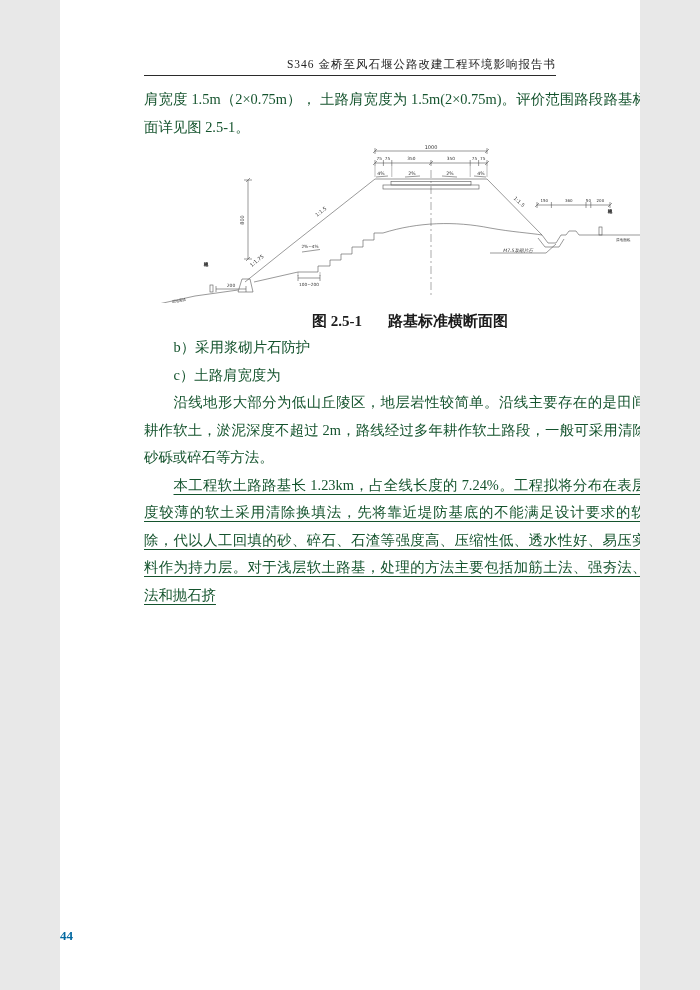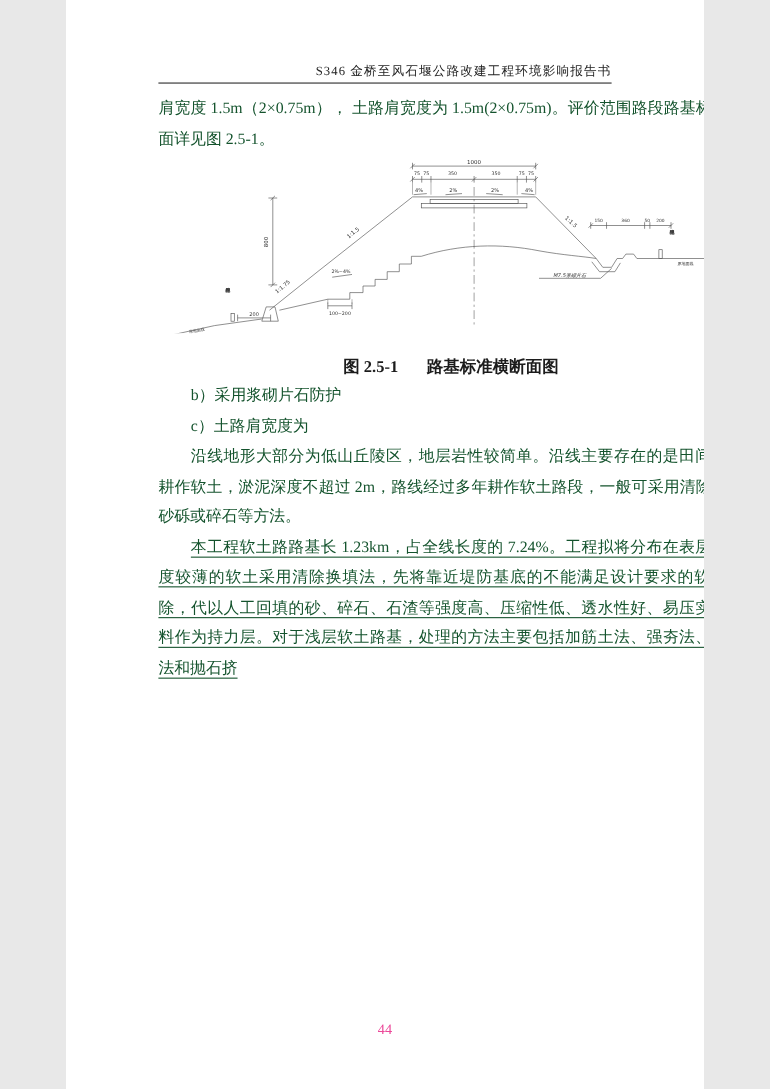--- a/index.html
+++ b/index.html
@@ -26,26 +26,26 @@
   }
   .content p {
     font-size:14.4px; line-height:27.5px;
     text-align:justify; color:#14532d;
   }
   .indent { text-indent:2.05em; }
   .underlined { text-decoration:underline; text-underline-offset:4px; text-decoration-thickness:0.8px; }
   .figure-wrap { text-align:center; margin-top:2px; }
   .figure-caption {
     text-align:center; font-weight:bold;
-    font-size:15px; line-height:25px; margin-top:14px;
+    font-size:15px; line-height:25px; margin-top:2px;
   }
   .figure-caption .cap-label { margin-right:26px; }
   .page-number {
     position:absolute; bottom:46px; left:0; right:0;
-    text-align:center; font-size:13px; color:#ec4899;
+    font-size:13px; color:#0369a1;font-weight:bold;
   }
   svg { display:inline-block; }
   svg text {
     font-family:"DejaVu Sans","Liberation Sans",sans-serif;
     fill:#333;
   }
   .vert { writing-mode:vertical-rl; text-orientation:upright; }
 </style>
 </head>
 <body>

